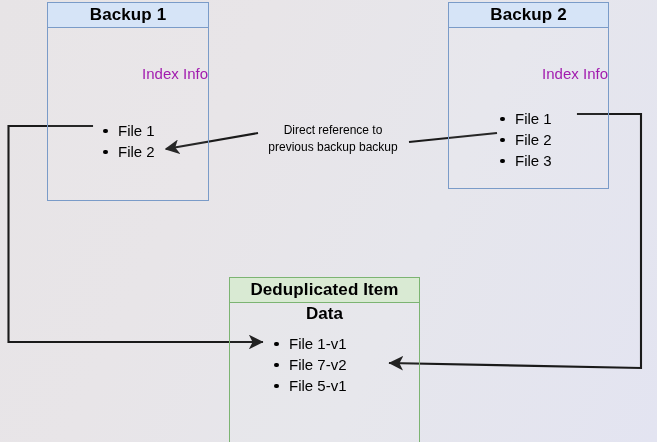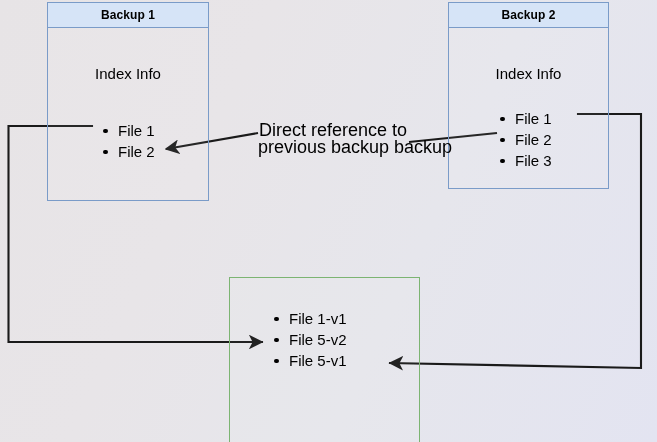--- a/index.html
+++ b/index.html
@@ -32,21 +32,21 @@
   .box {
     position: absolute;
     box-sizing: border-box;
     background: transparent;
   }
   .box-header {
     box-sizing: border-box;
     height: 25px;
     line-height: 24px;
     text-align: center;
-    font-size: 12px;
+    font-size: 17px;
     font-weight: bold;
     color: #000000;
     letter-spacing: 0.1px;
   }
   .box-body {
     box-sizing: border-box;
     position: relative;
     height: calc(100% - 25px);
   }
 
@@ -71,23 +71,23 @@
   .box-green .box-header {
     background: #d9ead3;
     border-bottom: 1.5px solid #7cb472;
   }
 
   
   .index-title {
     position: absolute;
     left: 0;
     right: 0;
-    text-align: center;
+    text-align: right;
     font-size: 15px;
-    color: #000000;
+    color: #a21caf;
   }
   .file-list {
     position: absolute;
     margin: 0;
     padding: 0;
     list-style: none;
   }
   .file-list li {
     font-size: 15px;
     color: #000;
@@ -103,21 +103,21 @@
     width: 4.5px;
     height: 4.5px;
     background: #000;
     border-radius: 50%;
   }
 
   
   .caption {
     position: absolute;
     text-align: center;
-    font-size: 18px;
+    font-size: 12px;
     line-height: 17px;
     color: #000;
     white-space: nowrap;
   }
 </style>
 </head>
 <body>
 
 <div id="canvas">
 
@@ -154,24 +154,25 @@
       <div class="index-title" style="top:37px;">Index Info</div>
       <ul class="file-list" style="left:49px; top:80px;">
         <li><span class="bullet"></span><span>File 1</span></li>
         <li><span class="bullet"></span><span>File 2</span></li>
         <li><span class="bullet"></span><span>File 3</span></li>
       </ul>
     </div>
   </div>
 
   <div class="box box-green" style="left:229px; top:277px; width:191px; height:168px;">
+    <div class="box-header">Deduplicated Item Data</div>
     <div class="box-body">
       <ul class="file-list" style="left:42px; top:30px;">
         <li><span class="bullet"></span><span>File 1-v1</span></li>
-        <li><span class="bullet"></span><span>File 5-v2</span></li>
+        <li><span class="bullet"></span><span>File 7-v2</span></li>
         <li><span class="bullet"></span><span>File 5-v1</span></li>
       </ul>
     </div>
   </div>
 
   <div class="caption" style="left:258px; top:122px; width:150px;">
     <div>Direct reference to</div>
     <div>previous backup backup</div>
   </div>
 

